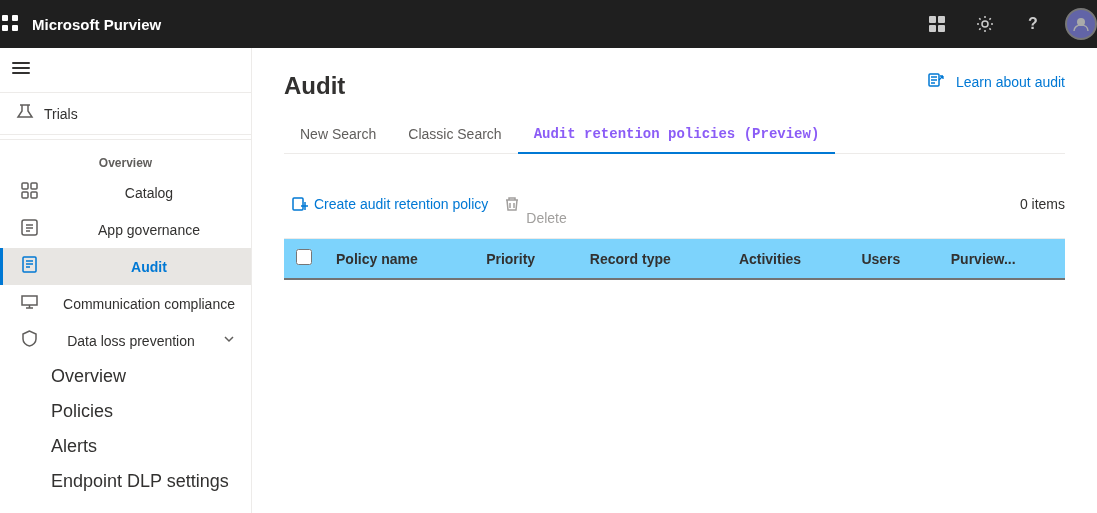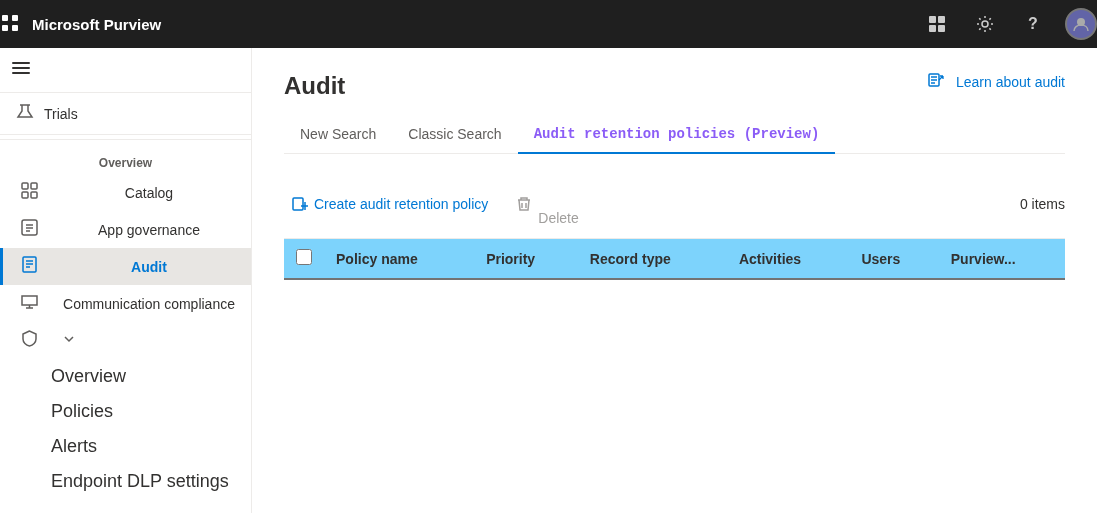--- a/index.html
+++ b/index.html
@@ -107,21 +107,21 @@
       margin-bottom: -1px;
       white-space: nowrap;
     }
     .tab.active { color: #8b5cf6; border-bottom: 2px solid #0078d4; font-weight: 600; font-family: Liberation Mono, monospace; }
 
     
     .table-toolbar {
       display: flex;
       align-items: center;
       padding: 12px 0 8px 0;
-      gap: 12px;
+      gap: 0;
       border-bottom: 1px solid #edebe9;
     }
     .toolbar-btn {
       display: flex; align-items: center; gap: 6px;
       color: #0078d4; background: none; border: none; cursor: pointer; font-size: 14px; padding: 4px 8px;
     }
     .toolbar-btn.disabled { color: #a19f9d; cursor: default; }
     .items-count { margin-left: auto; font-size: 14px; color: #323130; }
 
     
@@ -253,20 +253,21 @@
       </span>
       <span class="item-label">Communication compliance</span>
     </div>
 
     <div class="sidebar-item">
       <span class="item-icon">
         <svg width="17" height="17" viewBox="0 0 17 17" fill="none" stroke="#605e5c" stroke-width="1.5">
           <path d="M8.5 1L2 4v5c0 3.314 2.91 6.4 6.5 7 3.59-.6 6.5-3.686 6.5-7V4z"></path>
         </svg>
       </span>
+      <span class="item-label">Data loss prevention</span>
       <span class="expand-icon">
         <svg width="12" height="12" viewBox="0 0 12 12" fill="none" stroke="#605e5c" stroke-width="1.5">
           <polyline points="2,4 6,8 10,4"></polyline>
         </svg>
       </span>
     </div>
 
     <div class="sidebar-sub-item">
       <span>Overview</span>
     </div>

